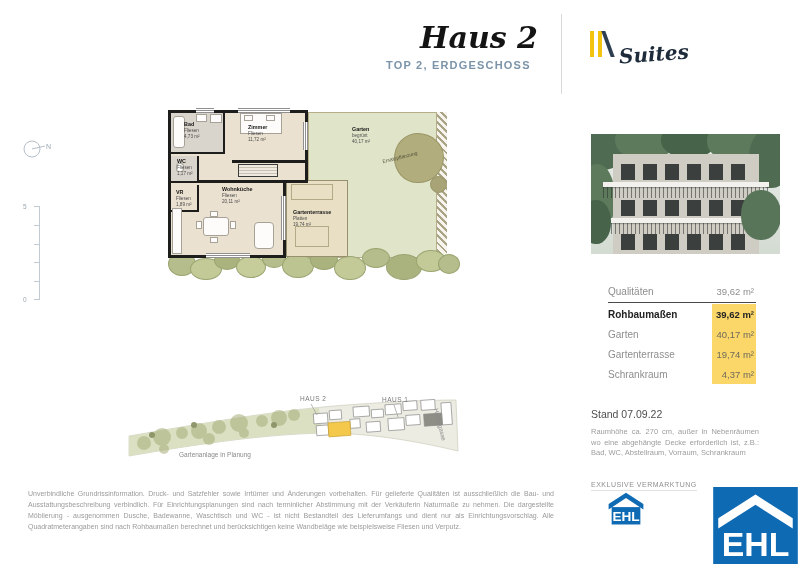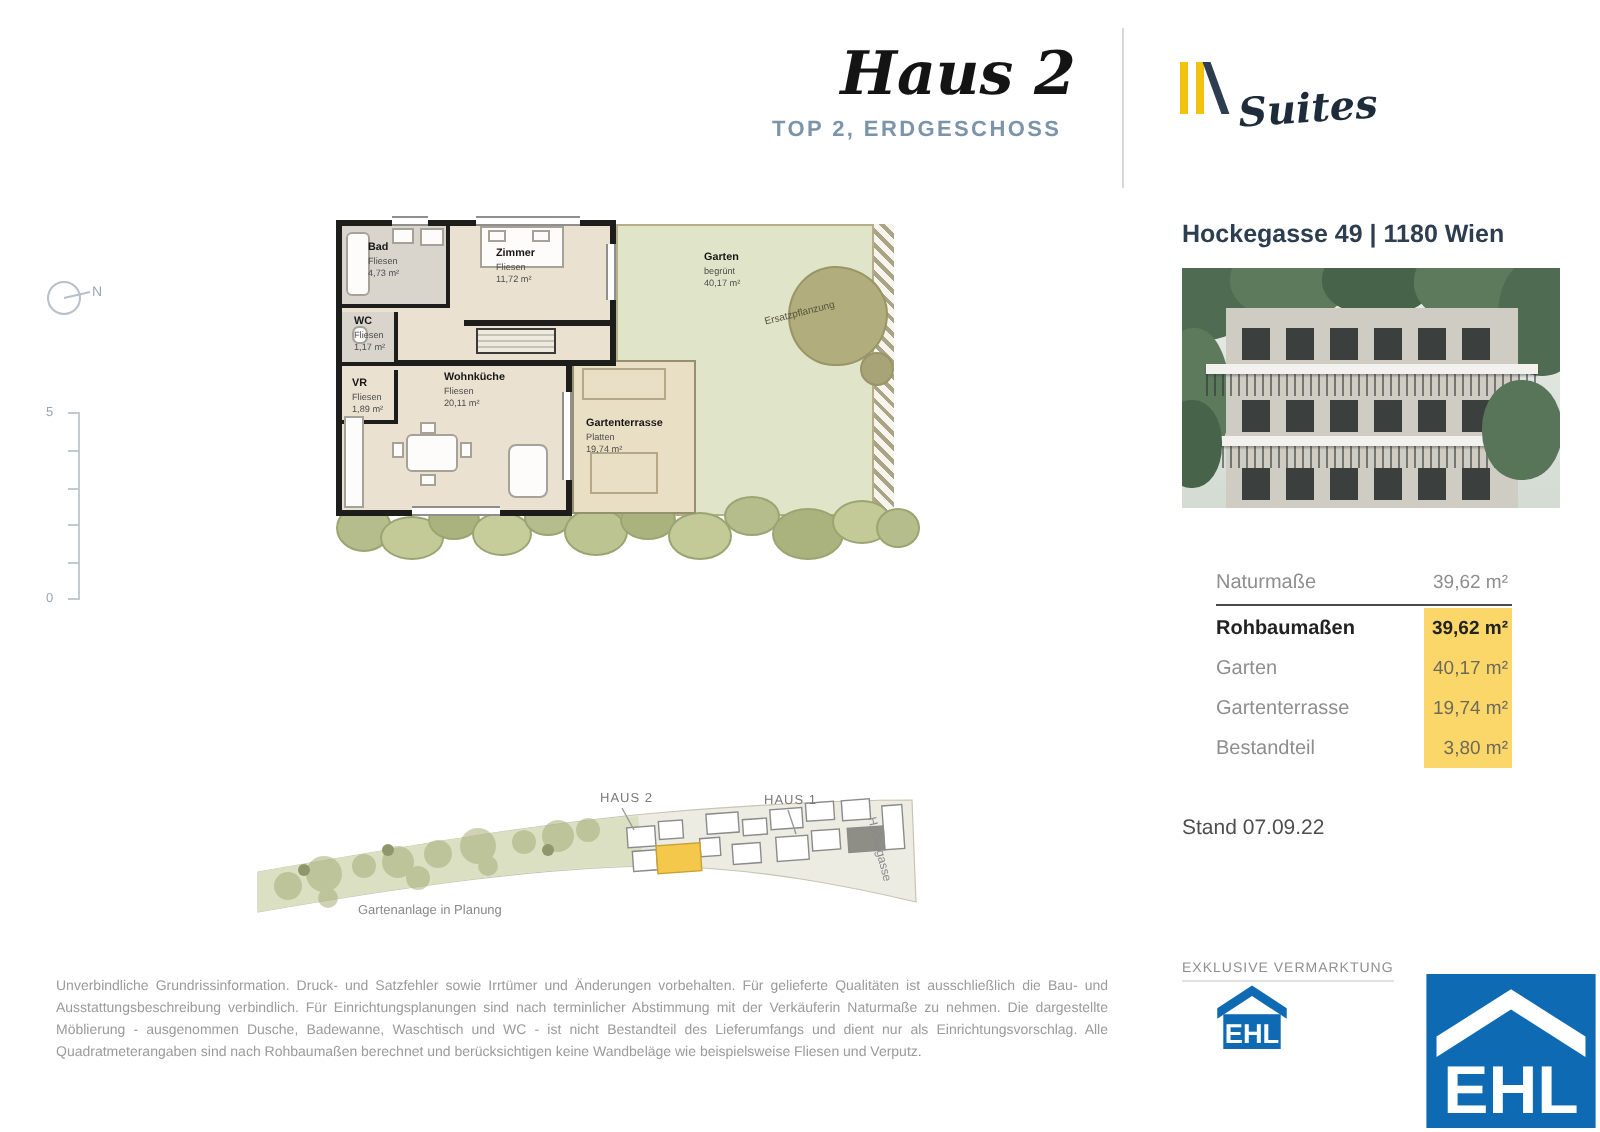--- a/index.html
+++ b/index.html
@@ -222,21 +222,20 @@
     <span class="rn">Gartenterrasse</span>
     <span>Platten</span><br>
     <span>19,74 m²</span>
   </div>
   <div class="room-label" style="left:352px;top:126px;">
     <span class="rn">Garten</span>
     <span>begrünt</span><br>
     <span>40,17 m²</span>
   </div>
 
-  <div class="abs address">Hockegasse 49 | 1180 Wien</div>
 
   <div class="abs photo">
     <i class="blob" style="left:-14px;top:-10px;width:50px;height:46px;background:#4f6b51;"></i>
     <i class="blob" style="left:24px;top:-14px;width:60px;height:40px;background:#5d7a5d;"></i>
     <i class="blob" style="left:70px;top:-12px;width:56px;height:36px;background:#47634a;"></i>
     <i class="blob" style="left:116px;top:-14px;width:58px;height:42px;background:#5d7a5d;"></i>
     <i class="blob" style="left:158px;top:-6px;width:44px;height:60px;background:#4f6b51;"></i>
     <i class="blob" style="left:-12px;top:30px;width:36px;height:70px;background:#5d7a5d;"></i>
     <span class="bldg"></span>
     <span class="wins" style="left:30px;top:30px;width:130px;"></span>
@@ -245,43 +244,44 @@
     <span class="wins" style="left:30px;top:66px;width:130px;"></span>
     <span class="slab" style="top:84px;"></span>
     <span class="rail" style="top:89px;"></span>
     <span class="wins" style="left:30px;top:100px;width:130px;"></span>
     <i class="blob" style="left:150px;top:56px;width:40px;height:50px;background:#58755a;"></i>
     <i class="blob" style="left:-10px;top:66px;width:30px;height:44px;background:#47634a;"></i>
   </div>
 
   <div class="abs spec-table">
     <div class="spec-row">
-      <span class="lbl">Naturmaße</span>
+      <span class="lbl">Qualitäten</span>
       <span class="val">39,62 m²</span>
     </div>
     <div class="spec-divider"></div>
     <div class="spec-row hl bold">
       <span class="lbl">Rohbaumaßen</span>
       <span class="val">39,62 m²</span>
     </div>
     <div class="spec-row hl">
       <span class="lbl">Garten</span>
       <span class="val">40,17 m²</span>
     </div>
     <div class="spec-row hl">
       <span class="lbl">Gartenterrasse</span>
       <span class="val">19,74 m²</span>
     </div>
     <div class="spec-row hl">
-      <span class="lbl">Bestandteil</span>
-      <span class="val">3,80 m²</span>
+      <span class="lbl">Schrankraum</span>
+      <span class="val">4,37 m²</span>
     </div>
   </div>
 
   <div class="abs stand">Stand 07.09.22</div>
+  <div class="abs note">Raumhöhe ca. 270 cm, außer in Nebenräumen wo eine abgehängte Decke erforderlich ist, z.B.: Bad, WC, Abstellraum, Vorraum, Schrankraum</div>
   <div class="abs exclusive">EXKLUSIVE VERMARKTUNG</div>
 
   <div class="abs ehl-small">
     <svg width="38" height="34" viewBox="0 0 100 90">
       <polygon points="50,2 96,32 96,46 50,16 4,46 4,32" fill="#0f6ab4"></polygon>
       <rect x="12" y="40" width="76" height="46" fill="#0f6ab4"></rect>
       <text x="50" y="78" text-anchor="middle" font-family="Liberation Sans, sans-serif" font-size="36" font-weight="bold" fill="#ffffff">EHL</text>
     </svg>
   </div>
 

